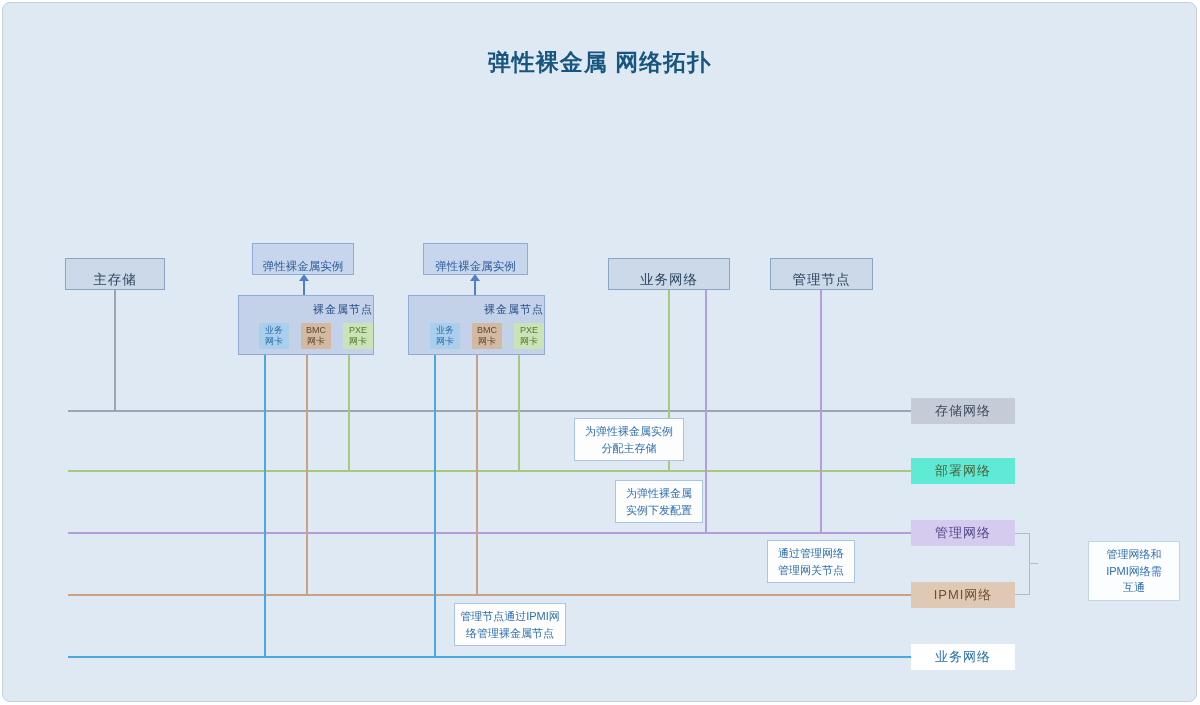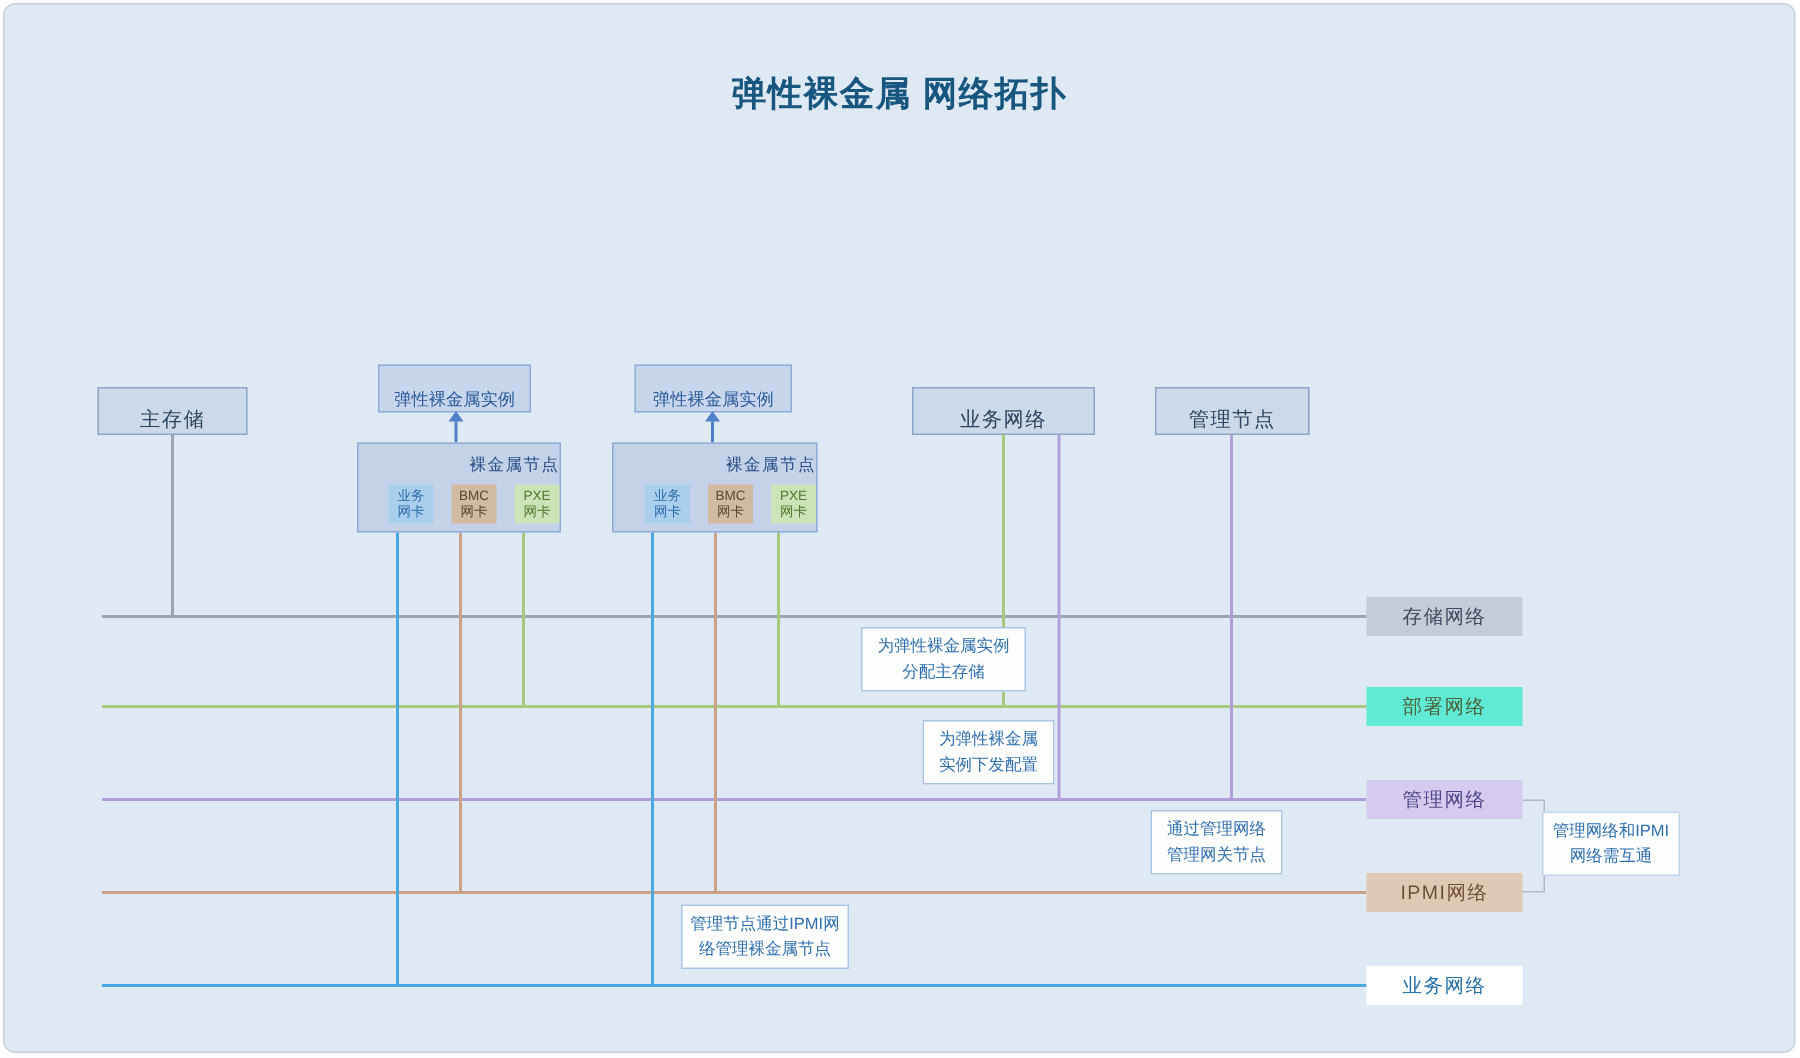--- a/index.html
+++ b/index.html
@@ -58,24 +58,24 @@
   .annotation{
     position:absolute;background:#fdfdfe;border:1px solid #a9c5e6;
     color:#2f6fae;font-size:11px;line-height:1.5;text-align:center;
     padding:4px 5px;box-sizing:border-box;
   }
   .ann-0{left:571px;top:415px;width:110px;}
   .ann-1{left:612px;top:477px;width:88px;}
   .ann-2{left:764px;top:537px;width:88px;}
   .ann-3{left:451px;top:600px;width:112px;}
   .note-box{
-    position:absolute;left:1025px;top:538px;width:92px;
+    position:absolute;left:1085px;top:538px;width:92px;
     background:#fbfdff;border:1px solid #c2d4ea;color:#2e6fae;
     font-size:11px;line-height:1.5;text-align:center;
-    padding:4px 1px;box-sizing:border-box;
+    padding:4px 17px;box-sizing:border-box;
   }
   .bracket{position:absolute;background:#b0bac8;}
   .arrow-line{position:absolute;width:2px;background:#4f7fc9;}
   .arrow-head{
     position:absolute;width:0;height:0;
     border-left:5px solid transparent;border-right:5px solid transparent;
     border-bottom:7px solid #4f7fc9;
   }
 </style>
 </head>

